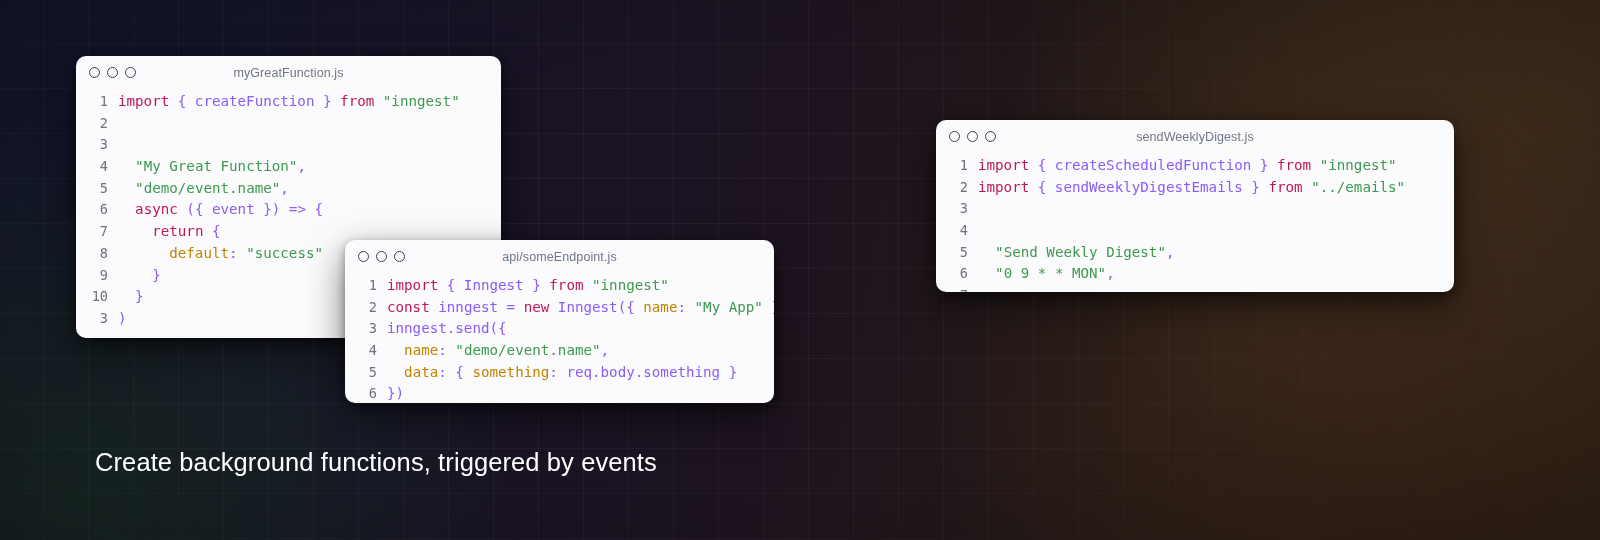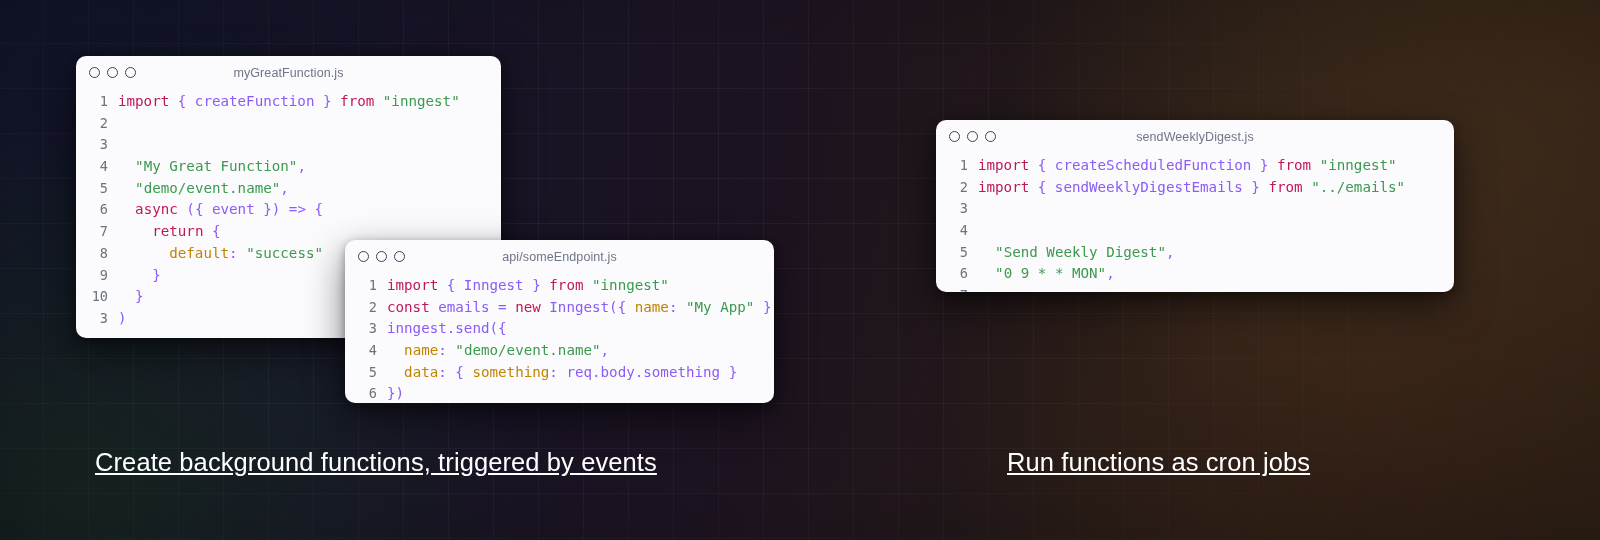--- a/index.html
+++ b/index.html
@@ -139,21 +139,20 @@
   
   .caption {
     position: absolute;
     z-index: 20;
     font-family: "Liberation Sans", sans-serif;
     font-size: 25.5px;
     font-weight: 400;
     color: #ffffff;
     letter-spacing: 0.1px;
     white-space: nowrap;
-    text-decoration: underline;
   }
   .caption-left  { left: 95px;  top: 448px; }
   .caption-right { left: 1007px; top: 448px; }
 </style>
 </head>
 <body>
 
 <div id="stage">
 
   <div class="bg-base"></div>
@@ -268,21 +267,21 @@
       </div>
       <div class="win-title">api/someEndpoint.js</div>
     </div>
     <div class="code-body">
         <div class="code-line">
           <span class="ln">1</span>
           <span class="lc"><span class="t-kw">import</span><span class="t-pl"> { Inngest } </span><span class="t-kw">from</span><span class="t-pl"> </span><span class="t-str">"inngest"</span></span>
         </div>
         <div class="code-line">
           <span class="ln">2</span>
-          <span class="lc"><span class="t-kw">const</span><span class="t-pl"> emails = </span><span class="t-kw">new</span><span class="t-pl"> Inngest({ </span><span class="t-prop">name</span><span class="t-pl">: </span><span class="t-str">"My App"</span><span class="t-pl"> })</span></span>
+          <span class="lc"><span class="t-kw">const</span><span class="t-pl"> inngest = </span><span class="t-kw">new</span><span class="t-pl"> Inngest({ </span><span class="t-prop">name</span><span class="t-pl">: </span><span class="t-str">"My App"</span><span class="t-pl"> })</span></span>
         </div>
         <div class="code-line">
           <span class="ln">3</span>
           <span class="lc"><span class="t-pl">inngest.send({</span></span>
         </div>
         <div class="code-line">
           <span class="ln">4</span>
           <span class="lc"><span class="t-pl">  </span><span class="t-prop">name</span><span class="t-pl">: </span><span class="t-str">"demo/event.name"</span><span class="t-pl">,</span></span>
         </div>
         <div class="code-line">
@@ -290,15 +289,14 @@
           <span class="lc"><span class="t-pl">  </span><span class="t-prop">data</span><span class="t-pl">: { </span><span class="t-prop">something</span><span class="t-pl">: req.body.something }</span></span>
         </div>
         <div class="code-line">
           <span class="ln">6</span>
           <span class="lc"><span class="t-pl">})</span></span>
         </div>
       </div>
   </div>
 
   <div class="caption caption-left">Create background functions, triggered by events</div>
-  <div class="caption caption-right">Run functions as cron jobs</div>
 
 </div>
 
 </body></html>

